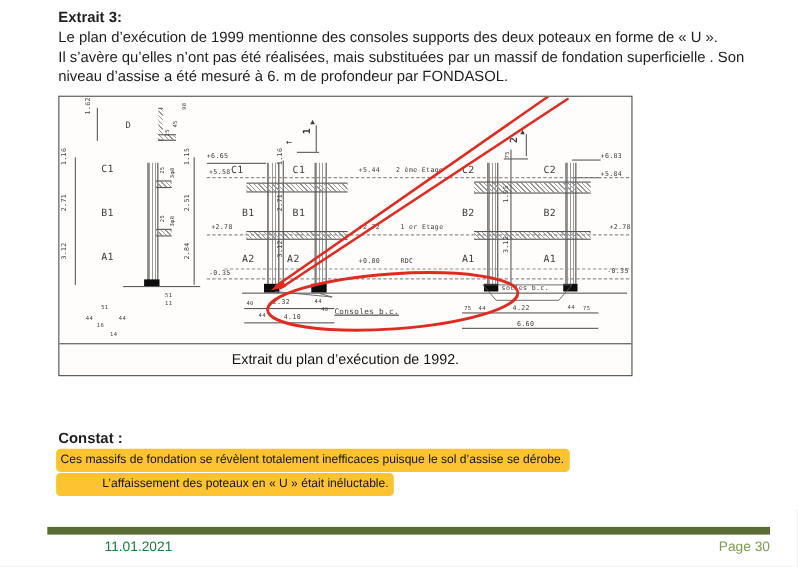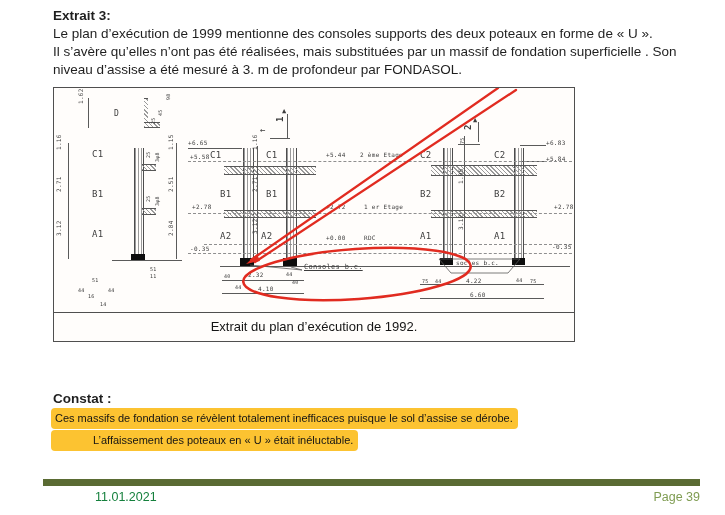--- a/index.html
+++ b/index.html
@@ -35,21 +35,21 @@
 </head>
 <body>
 
 <div class="page">
 
   <div class="h-bold" style="left:53px;top:8px;">Extrait 3:</div>
 
   <div class="bodytext">
       <div class="bodyline">Le plan d’exécution de 1999 mentionne des consoles supports des deux poteaux en forme de « U ».</div>
       <div class="bodyline">Il s’avère qu’elles n’ont pas été réalisées, mais substituées par un massif de fondation superficielle . Son</div>
-      <div class="bodyline">niveau d’assise a été mesuré à 3. m  de profondeur par FONDASOL.</div>
+      <div class="bodyline">niveau d’assise a été mesuré à 6. m  de profondeur par FONDASOL.</div>
     </div>
 
   <div class="frame">
     <div class="draw-area">
         <div class="colm" style="left: 80px; top: 60px; width: 8px; height: 108px;"></div>
         <div class="colm" style="left: 189px; top: 60px; width: 9px; height: 110px;"></div>
         <div class="colm" style="left: 232px; top: 60px; width: 9px; height: 110px;"></div>
         <div class="colm" style="left: 389px; top: 60px; width: 8px; height: 110px;"></div>
         <div class="colm" style="left: 460px; top: 60px; width: 8px; height: 110px;"></div>
         <div class="band" style="left: 90px; top: 10px; width: 4px; height: 28px;"></div>
@@ -155,21 +155,21 @@
         <div class="dlabel" style="left: 404px; top: 142px; font-size: 6px; transform: rotate(-90deg);">3.12</div>
         <div class="dlabel" style="left: 419px; top: 29px; font-size: 7px;">▲</div>
         <div class="dlabel" style="left: 410px; top: 42px; font-size: 9px; transform: rotate(-90deg); font-weight: bold;">2</div>
         <div class="dlabel" style="left: 402px; top: 172px; font-size: 6px;">socles b.c.</div>
         <div class="dlabel" style="left: 368px; top: 191px; font-size: 5px;">75</div>
         <div class="dlabel" style="left: 381px; top: 191px; font-size: 5px;">44</div>
         <div class="dlabel" style="left: 412px; top: 190px; font-size: 6px;">4.22</div>
         <div class="dlabel" style="left: 462px; top: 190px; font-size: 5px;">44</div>
         <div class="dlabel" style="left: 476px; top: 191px; font-size: 5px;">75</div>
         <div class="dlabel" style="left: 416px; top: 204px; font-size: 6px;">6.60</div>
-        <div class="dlabel" style="left: 250px; top: 176px; font-size: 7px; text-decoration: underline;">Consoles b.c.</div>
+        <div class="dlabel" style="left: 250px; top: 192px; font-size: 7px; text-decoration: underline;">Consoles b.c.</div>
         <svg width="520" height="224" viewBox="0 0 520 224" class="overlay">
           <polygon points="385,171 466,171 454,185 397,185" fill="none" stroke="#5a5a5a" stroke-width="0.8"></polygon>
           <line x1="248" y1="182" x2="196" y2="177" stroke="#5a5a5a" stroke-width="0.8"></line>
           <line x1="248" y1="182" x2="237" y2="179" stroke="#5a5a5a" stroke-width="0.8"></line>
           <line x1="197" y1="172" x2="444" y2="0" stroke="#e12b20" stroke-width="2.3" stroke-linecap="round"></line>
           <line x1="201" y1="174" x2="462" y2="2" stroke="#e12b20" stroke-width="2.3" stroke-linecap="round"></line>
           <polygon points="192,176 203,166 206,173" fill="#e12b20"></polygon>
           <ellipse cx="303" cy="186" rx="114" ry="25" transform="rotate(-4 303 186)" fill="none" stroke="#e12b20" stroke-width="2.6"></ellipse>
         </svg>
       </div>
@@ -178,15 +178,15 @@
 
   <div class="h-bold" style="left:53px;top:391px;">Constat :</div>
 
   <div class="analyse-box">
       <div class="hl-line"><span class="mark" style="background: rgb(252, 195, 49);">Ces massifs de fondation se révèlent totalement inefficaces puisque le sol d’assise se dérobe.</span></div>
       <div class="hl-line"><span class="mark" style="background: rgb(252, 195, 49); padding-left: 42px;">L’affaissement des poteaux en « U »  était inéluctable.</span></div>
     </div>
 
   <div class="footer-bar" style="background: rgb(90, 107, 51);"></div>
   <div class="footer-date" style="color: #15803d;">11.01.2021</div>
-  <div class="footer-page" style="color: rgb(127, 156, 82);">Page 39</div>
+  <div class="footer-page" style="color: rgb(127, 156, 82);">Page 30</div>
 
 </div>
 
 </body></html>

